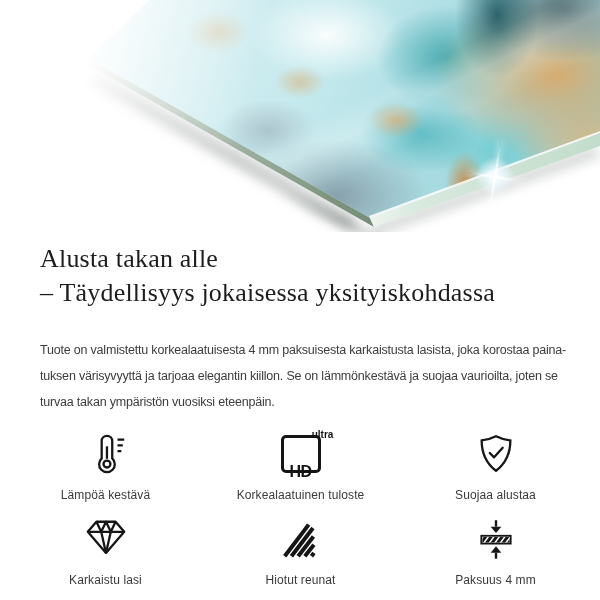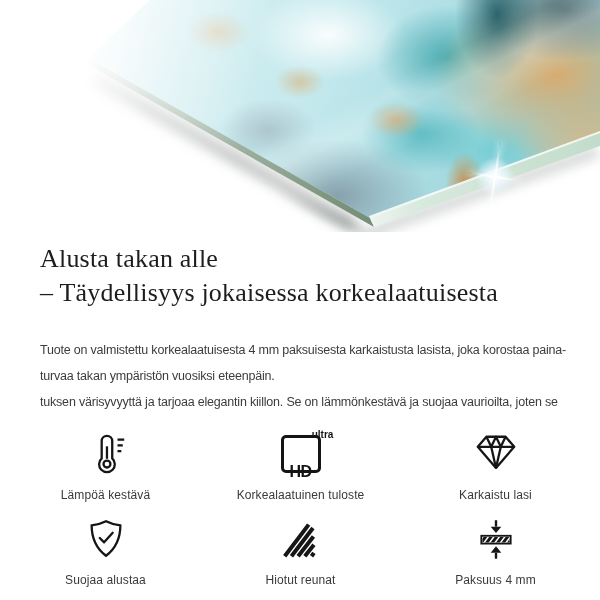--- a/index.html
+++ b/index.html
@@ -102,27 +102,27 @@
     <div class="hero-fade"></div>
     <div class="sparkle">
       <span class="glow"></span>
         <span class="ray-v"></span>
         <span class="ray-h"></span>
     </div>
   </div>
 
   <div class="heading">
     <div>Alusta takan alle</div>
-    <div>– Täydellisyys jokaisessa korkealaatuisesta</div>
+    <div>– Täydellisyys jokaisessa yksityiskohdassa</div>
   </div>
 
   <div class="bodytext">
     <div>Tuote on valmistettu korkealaatuisesta 4 mm paksuisesta karkaistusta lasista, joka korostaa paina-</div>
+    <div>tuksen värisyvyyttä ja tarjoaa elegantin kiillon. Se on lämmönkestävä ja suojaa vaurioilta, joten se</div>
     <div>turvaa takan ympäristön vuosiksi eteenpäin.</div>
-    <div>tuksen värisyvyyttä ja tarjoaa elegantin kiillon. Se on lämmönkestävä ja suojaa vaurioilta, joten se</div>
   </div>
 
   <div class="features">
 
     <div class="feature">
       <div class="icon-box">
         <svg width="46" height="46" viewBox="0 0 48 48">
           <path class="icon-stroke" d="M19.5,10.5 A5.5,5.5 0 0 1 30.5,10.5 L30.5,28.6 A8.2,8.2 0 1 1 19.5,28.6 Z"></path>
           <line class="icon-stroke" x1="25" y1="16" x2="25" y2="29"></line>
           <circle class="icon-stroke" cx="25" cy="34.5" r="3.6"></circle>
@@ -135,45 +135,45 @@
     </div>
 
     <div class="feature">
       <div class="icon-box">
         <div class="uhd-box">
           <span class="uhd-top">ultra</span>
           <span class="uhd-bottom">HD</span>
         </div>
       </div>
       <div class="feature-label">Korkealaatuinen tuloste</div>
+    </div>
+
+    <div class="feature">
+      <div class="icon-box">
+        <svg width="44" height="44" viewBox="0 0 46 46">
+          <path class="icon-stroke" d="M23,4.5 C27.5,6.8 32.5,8.2 38,8.8 C38,21.5 33.5,32.5 23,40.5 C12.5,32.5 8,21.5 8,8.8 C13.5,8.2 18.5,6.8 23,4.5 Z"></path>
+          <polyline class="icon-stroke" points="16.5,22 21,26.5 30,16.5" stroke-linecap="round" stroke-linejoin="round"></polyline>
+        </svg>
+      </div>
+      <div class="feature-label">Suojaa alustaa</div>
     </div>
 
     <div class="feature">
       <div class="icon-box">
         <svg width="46" height="46" viewBox="0 0 48 48">
           <g class="icon-stroke" stroke-width="2.2" stroke-linejoin="round">
             <path d="M5,16.5 L14,6 L34,6 L43,16.5 L24,38.5 Z"></path>
             <line x1="5" y1="16.5" x2="43" y2="16.5"></line>
             <path d="M14,6 L19,16.5 L24,6 L29,16.5 L34,6"></path>
             <line x1="19" y1="16.5" x2="24" y2="38.5"></line>
             <line x1="29" y1="16.5" x2="24" y2="38.5"></line>
           </g>
         </svg>
       </div>
       <div class="feature-label">Karkaistu lasi</div>
-    </div>
-
-    <div class="feature">
-      <div class="icon-box">
-        <svg width="44" height="44" viewBox="0 0 46 46">
-          <path class="icon-stroke" d="M23,4.5 C27.5,6.8 32.5,8.2 38,8.8 C38,21.5 33.5,32.5 23,40.5 C12.5,32.5 8,21.5 8,8.8 C13.5,8.2 18.5,6.8 23,4.5 Z"></path>
-          <polyline class="icon-stroke" points="16.5,22 21,26.5 30,16.5" stroke-linecap="round" stroke-linejoin="round"></polyline>
-        </svg>
-      </div>
-      <div class="feature-label">Suojaa alustaa</div>
     </div>
 
     <div class="feature">
       <div class="icon-box">
         <svg width="46" height="46" viewBox="0 0 48 48">
           <path d="M7,42 L32,9 M14,42 L36.5,12.5 M21,42 L37,21.5 M28,42 L37.5,30 M35,42 L37.5,38.5" stroke="#161616" stroke-width="4.2" fill="none"></path>
         </svg>
       </div>
       <div class="feature-label">Hiotut reunat</div>
     </div>

